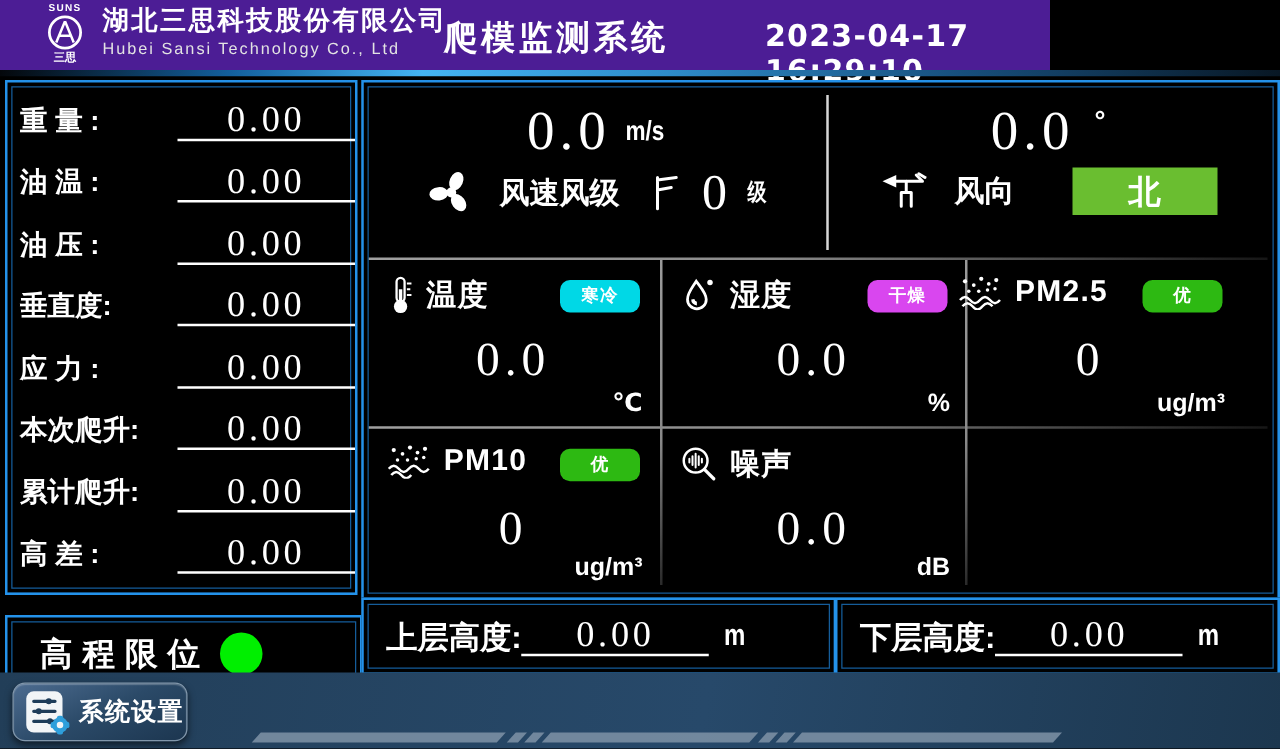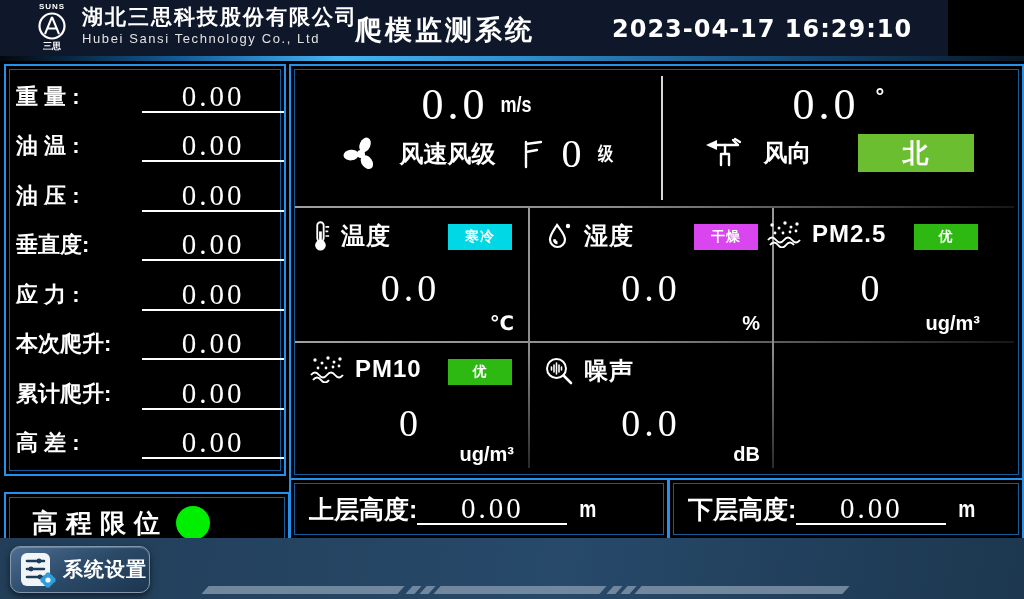--- a/index.html
+++ b/index.html
@@ -1,20 +1,20 @@
 <!DOCTYPE html>
 <html><head>
 <meta charset="utf-8">
 <style>
   html,body{margin:0;padding:0;background:#000;}
   #app{position:relative;width:1024px;height:599px;background:#000;overflow:hidden;
        font-family:"Liberation Sans","DejaVu Sans",sans-serif;color:#fff;}
   .abs{position:absolute;}
   
-  #header{left:0;top:0;width:948px;height:56px;background:#0f172a;}
+  #header{left:0;top:0;width:840px;height:56px;background:#4c1d95;}
   #logo{left:26px;top:2px;width:52px;height:54px;display:flex;flex-direction:column;align-items:center;}
   #logo .lg-top{font-size:8px;font-weight:700;letter-spacing:1px;line-height:9px;}
   #logo .lg-bottom{font-size:9px;font-weight:700;line-height:10px;}
   #company{left:82px;top:4px;}
   #company .cn{font-size:21px;font-weight:700;letter-spacing:2px;line-height:26px;}
   #company .en{font-size:13px;letter-spacing:1.6px;color:#e3e3e3;line-height:18px;}
   #sys-title{left:355px;top:12px;font-size:27px;font-weight:700;letter-spacing:3px;}
   #datetime{left:612px;top:15px;font-size:24px;font-weight:700;letter-spacing:1px;
             font-family:"DejaVu Sans",sans-serif;}
   #header-line{left:0;top:56px;width:1024px;height:5px;
@@ -52,21 +52,21 @@
                font-size:26px;font-weight:700;color:#fff;}
   .vdiv-wind{position:absolute;left:366px;top:6px;width:2px;height:124px;background:#d6d6d6;}
   .hdiv{position:absolute;left:0;width:719px;height:2px;
         background:linear-gradient(90deg,#a0a0a0 0%,#8a8a8a 45%,#565656 70%,#161616 100%);}
   .vdiv{position:absolute;top:138px;width:2px;height:260px;
         background:linear-gradient(180deg,#9a9a9a 0%,#8a8a8a 55%,#2a2a2a 100%);}
   .envcell{position:absolute;box-sizing:border-box;}
   .cell-head{position:absolute;left:14px;top:12px;display:flex;align-items:center;}
   .cell-title{font-size:24px;font-weight:700;margin-left:10px;letter-spacing:1px;}
   .badge{position:absolute;right:14px;top:16px;width:64px;height:26px;display:flex;align-items:center;
-         justify-content:center;font-size:14px;font-weight:700;color:#fff;letter-spacing:1px;}
+         justify-content:center;font-size:14px;font-weight:700;color:#fff;letter-spacing:1px;border-radius:8px;}
   .cell-val{position:absolute;left:0;right:0;top:58px;text-align:center;
             font-family:"Liberation Serif","DejaVu Serif",serif;font-size:38px;letter-spacing:4px;}
   .cell-unit{position:absolute;right:12px;bottom:4px;font-size:20px;font-weight:700;}
   
   #limit-box{left:4px;top:492px;width:282px;height:58px;display:flex;align-items:center;}
   #limit-box .llabel{font-size:26px;font-weight:700;letter-spacing:8px;margin-left:26px;}
   #limit-light{width:34px;height:34px;border-radius:50%;margin-left:8px;}
   .hbox{display:flex;align-items:center;}
   #upper-box{left:289px;top:478px;width:376px;height:58px;}
   #lower-box{left:668px;top:478px;width:352px;height:58px;}

